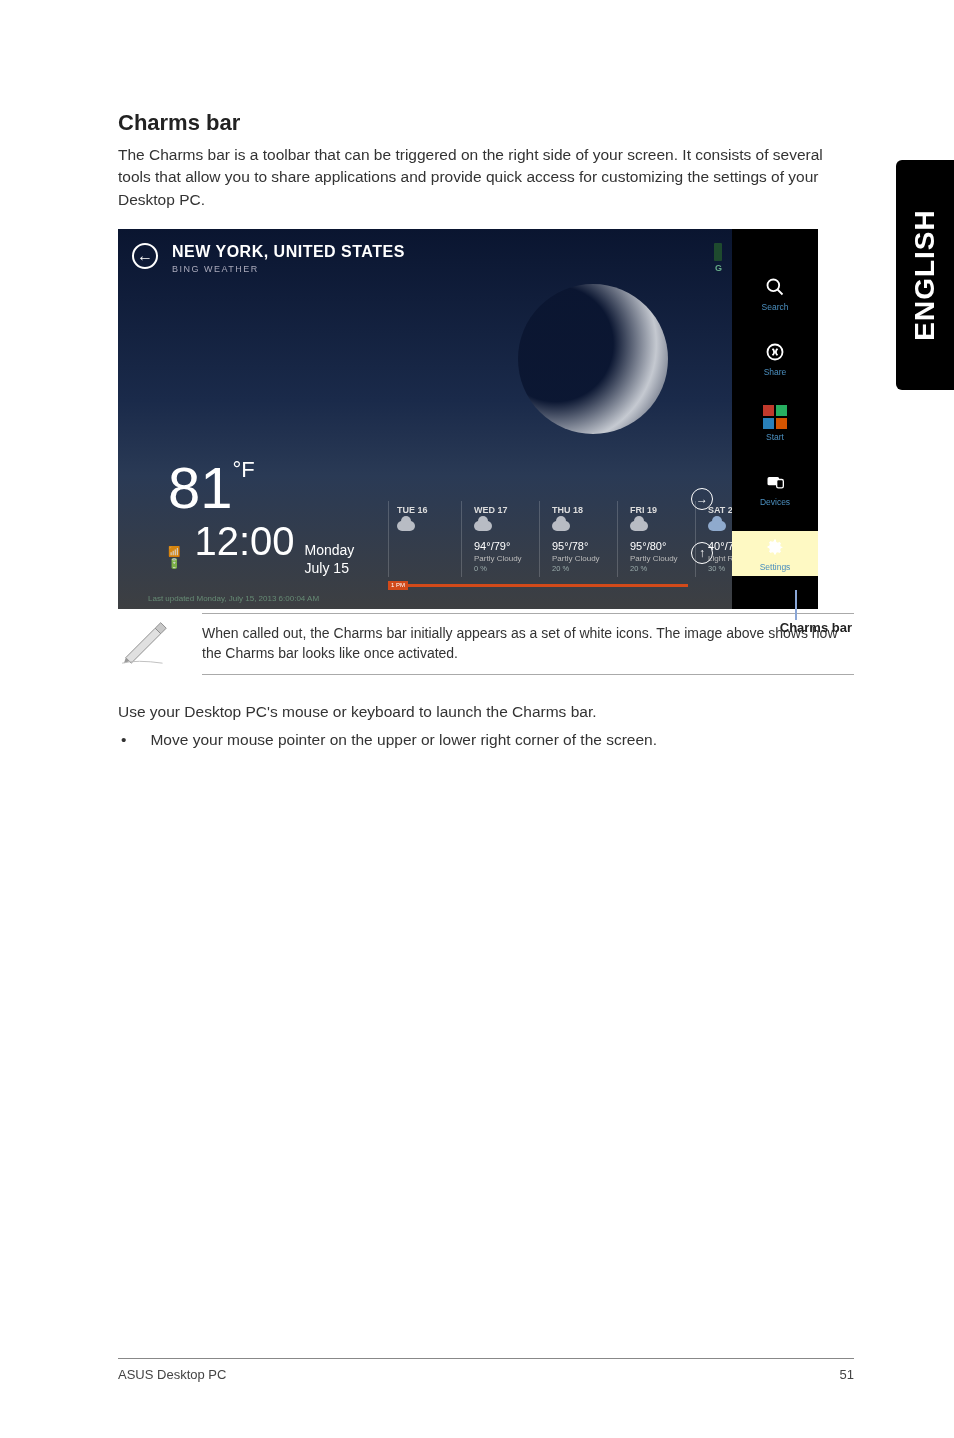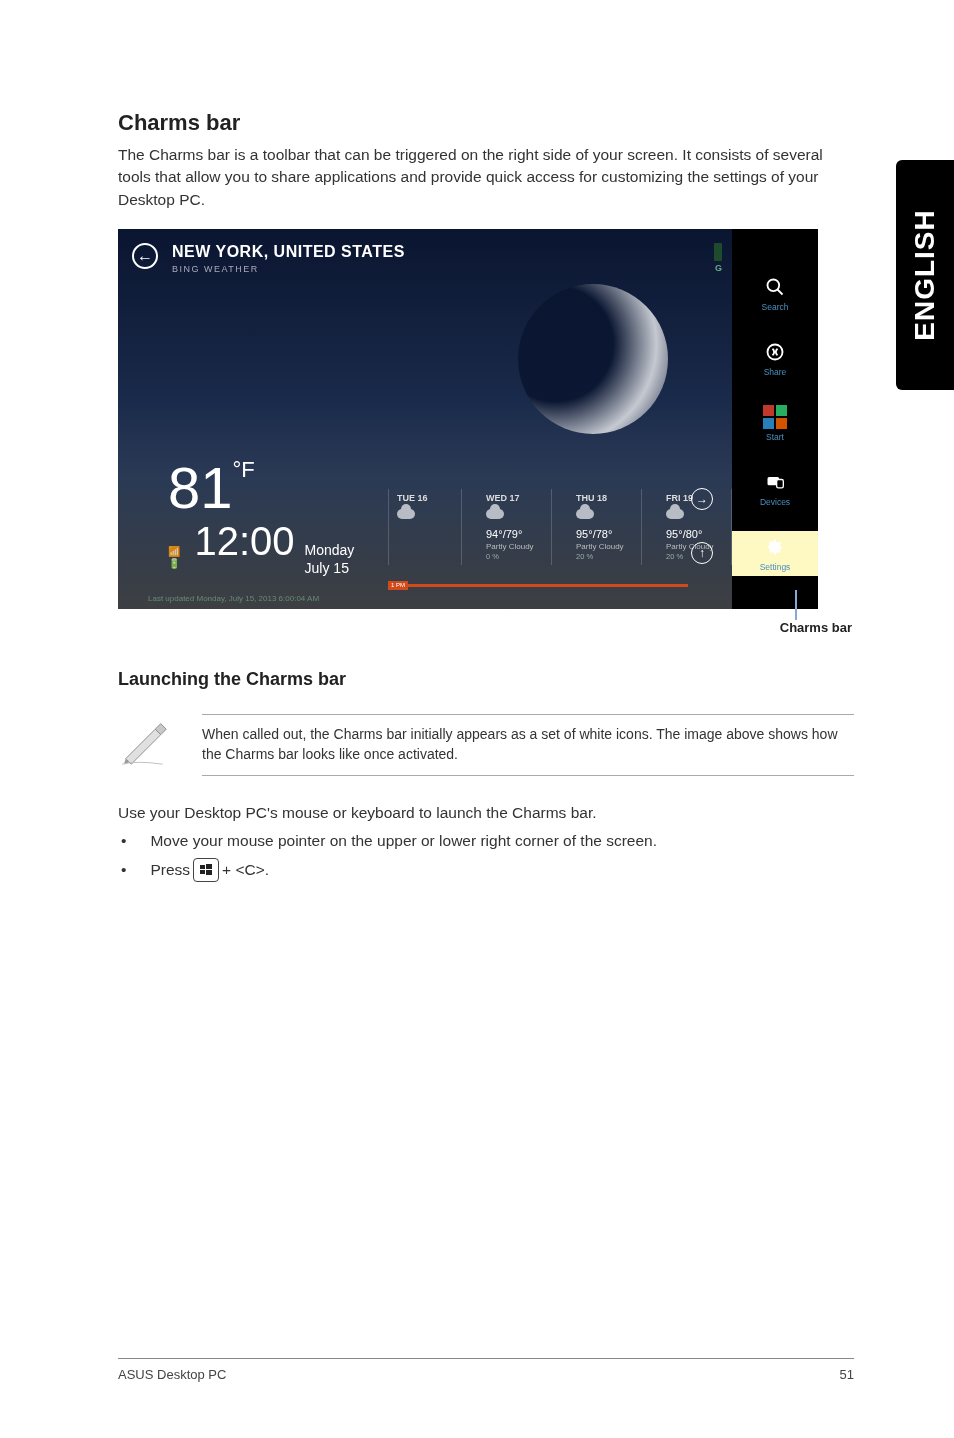--- a/index.html
+++ b/index.html
@@ -124,24 +124,24 @@
   .time {
     font-size: 40px;
     font-weight: 200;
   }
   .daydate {
     font-size: 14px;
     line-height: 1.25;
   }
   .forecast-row {
     position: absolute;
-    bottom: 44px;
+    bottom: 32px;
     left: 270px;
     display: flex;
-    gap: 16px;
+    gap: 4px;
   }
   .fday {
     width: 74px;
     border-left: 1px solid rgba(255,255,255,0.18);
     border-right: 1px solid rgba(255,255,255,0.18);
     padding: 4px 6px 4px 8px;
   }
   .fday + .fday { border-left: none; }
   .fday .hdr { font-size: 9px; font-weight: 600; color: #ddd; }
   .fday .ico { width: 22px; height: 16px; margin: 6px 0 3px; position: relative; }
@@ -451,52 +451,39 @@
             </svg>
         </div>
         <div class="cl">Settings</div>
       </div>
     </div>
   </div>
 
   <div class="charms-indicator"></div>
   <div class="charms-label">Charms bar</div>
 
-  <h3 class="subsection">Launching the Charms bar</h3>
 
   <div class="note-block">
     <div class="pen-icon">
       <svg viewBox="0 0 60 50" width="56" height="46">
         <path d="M8 42 L40 10 L46 16 L14 48 Z" fill="#e0e0e0" stroke="#888" stroke-width="1"></path>
         <path d="M40 10 L46 4 L52 10 L46 16 Z" fill="#c8c8c8" stroke="#888" stroke-width="1"></path>
         <path d="M8 42 L6 48 L12 46 Z" fill="#999"></path>
         <path d="M4 48 Q20 44 48 48" fill="none" stroke="#bbb" stroke-width="1"></path>
       </svg>
     </div>
     <div class="note-box">When called out, the Charms bar initially appears as a set of white icons. The image above shows how the Charms bar looks like once activated.</div>
   </div>
 
   <p class="body">Use your Desktop PC's mouse or keyboard to launch the Charms bar.</p>
 
   <ul class="bullets">
     <li>
       <span>Move your mouse pointer on the upper or lower right corner of the screen.</span>
     </li>
-    <li>
-      <span>Press </span>
-      <span class="winkey">
-        <svg viewBox="0 0 12 12" fill="#222">
-            <rect x="0" y="1" width="5" height="4"></rect>
-            <rect x="6" y="0" width="6" height="5"></rect>
-            <rect x="0" y="6" width="5" height="4"></rect>
-            <rect x="6" y="6" width="6" height="5"></rect>
-          </svg>
-      </span>
-      <span> + &lt;C&gt;.</span>
-    </li>
   </ul>
 
 </div>
 
 <div class="footer">
   <span>ASUS Desktop PC</span>
   <span>51</span>
 </div>
 
 </body></html>

